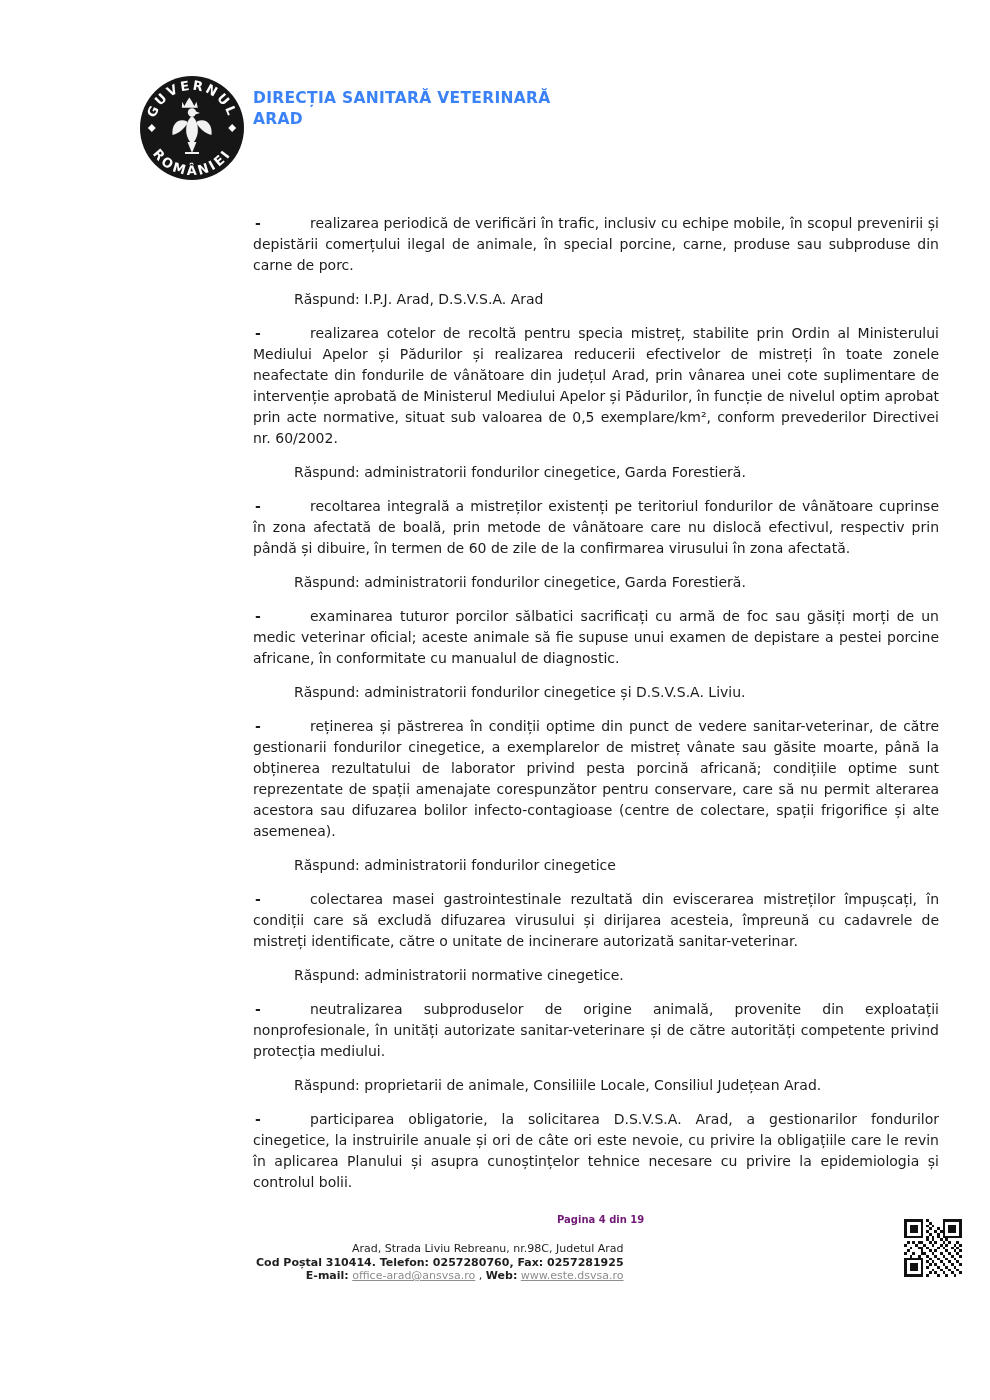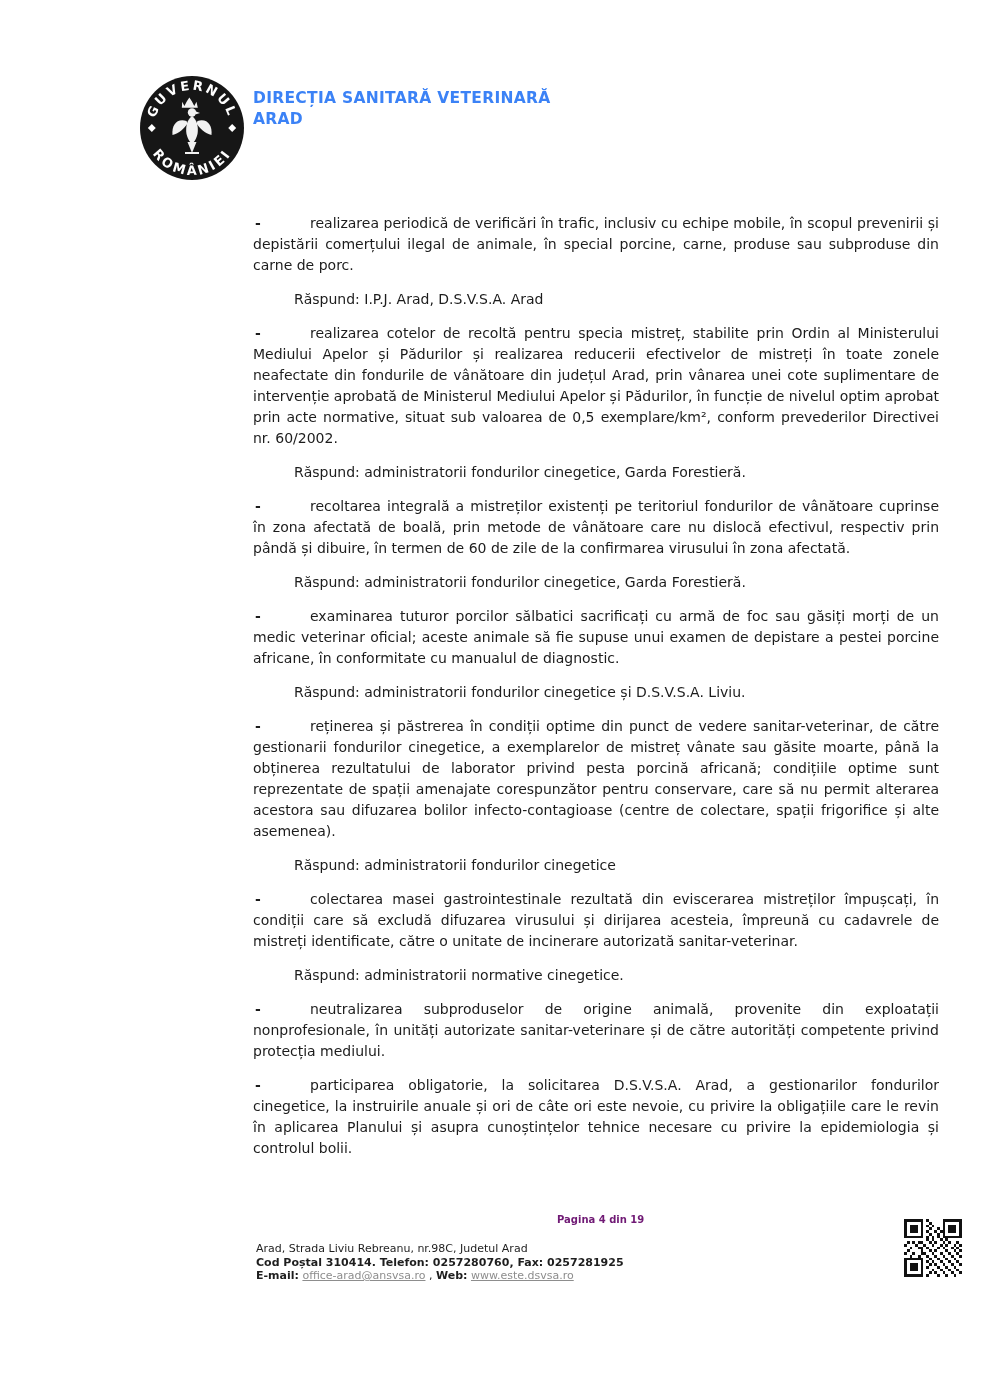--- a/index.html
+++ b/index.html
@@ -26,21 +26,21 @@
     position:absolute; left:2px; top:0; text-indent:0; font-weight:bold;
   }
   p.respond { margin-top:13px; text-align:left;margin-left:41px; }
   
   .page-num {
     position:absolute; left:557px; top:1214px;
     font-size:10px; font-weight:bold; color:#701a75;
   }
   .address {
     position:absolute; left:256px; top:1242px;
-    font-size:11px; line-height:13.5px; color:#1e1e1e;
+    font-size:11px; line-height:13.5px; color:#1e1e1e;text-align:right;
   }
   .address .line2 { font-weight:bold; }
   .address .lbl { font-weight:bold; }
   .address .link {
     color:#8d8d8d; text-decoration:underline; cursor:pointer;
   }
   .qr { position:absolute; left:904px; top:1219px; }
 </style>
 </head>
 <body>
@@ -113,20 +113,21 @@
     <p class="bullet">
       <span class="dash">-</span>
       <span>colectarea masei gastrointestinale rezultată din eviscerarea mistreților împușcați, în condiții care să excludă difuzarea virusului și dirijarea acesteia, împreună cu cadavrele de mistreți identificate, către o unitate de incinerare autorizată sanitar-veterinar.</span>
     </p>
     <p class="respond">Răspund: administratorii normative cinegetice.</p>
 
     <p class="bullet">
       <span class="dash">-</span>
       <span>neutralizarea subproduselor de origine animală, provenite din exploatații nonprofesionale, în unități autorizate sanitar-veterinare și de către autorități competente privind protecția mediului.</span>
     </p>
+    <p class="respond">Răspund: proprietarii de animale, Consiliile Locale, Consiliul Județean Arad.</p>
 
     <p class="bullet">
       <span class="dash">-</span>
       <span>participarea obligatorie, la solicitarea D.S.V.S.A. Arad, a gestionarilor fondurilor cinegetice, la instruirile anuale și ori de câte ori este nevoie, cu privire la obligațiile care le revin în aplicarea Planului și asupra cunoștințelor tehnice necesare cu privire la epidemiologia și controlul bolii.</span>
     </p>
   </div>
 
   <div class="page-num">Pagina 4 din 19</div>
 
   <div class="address">

